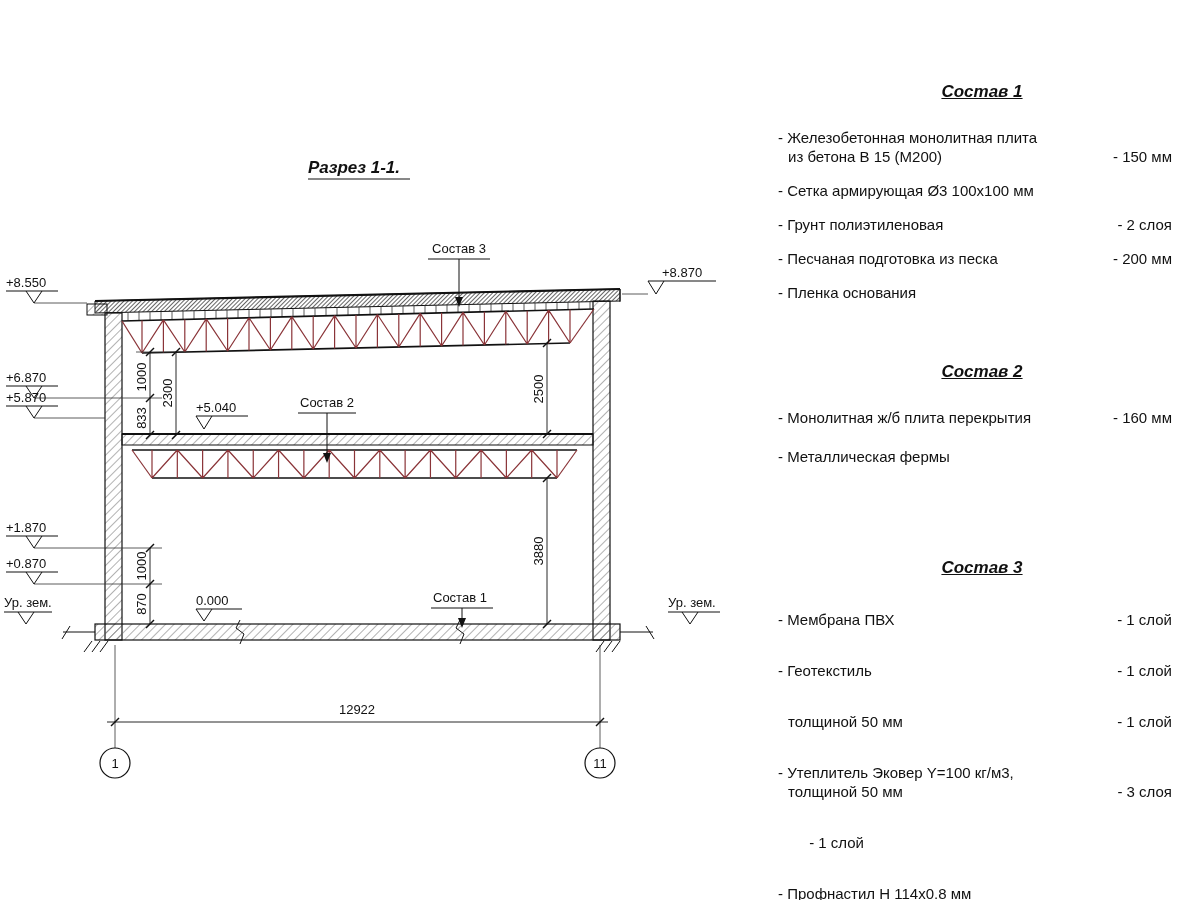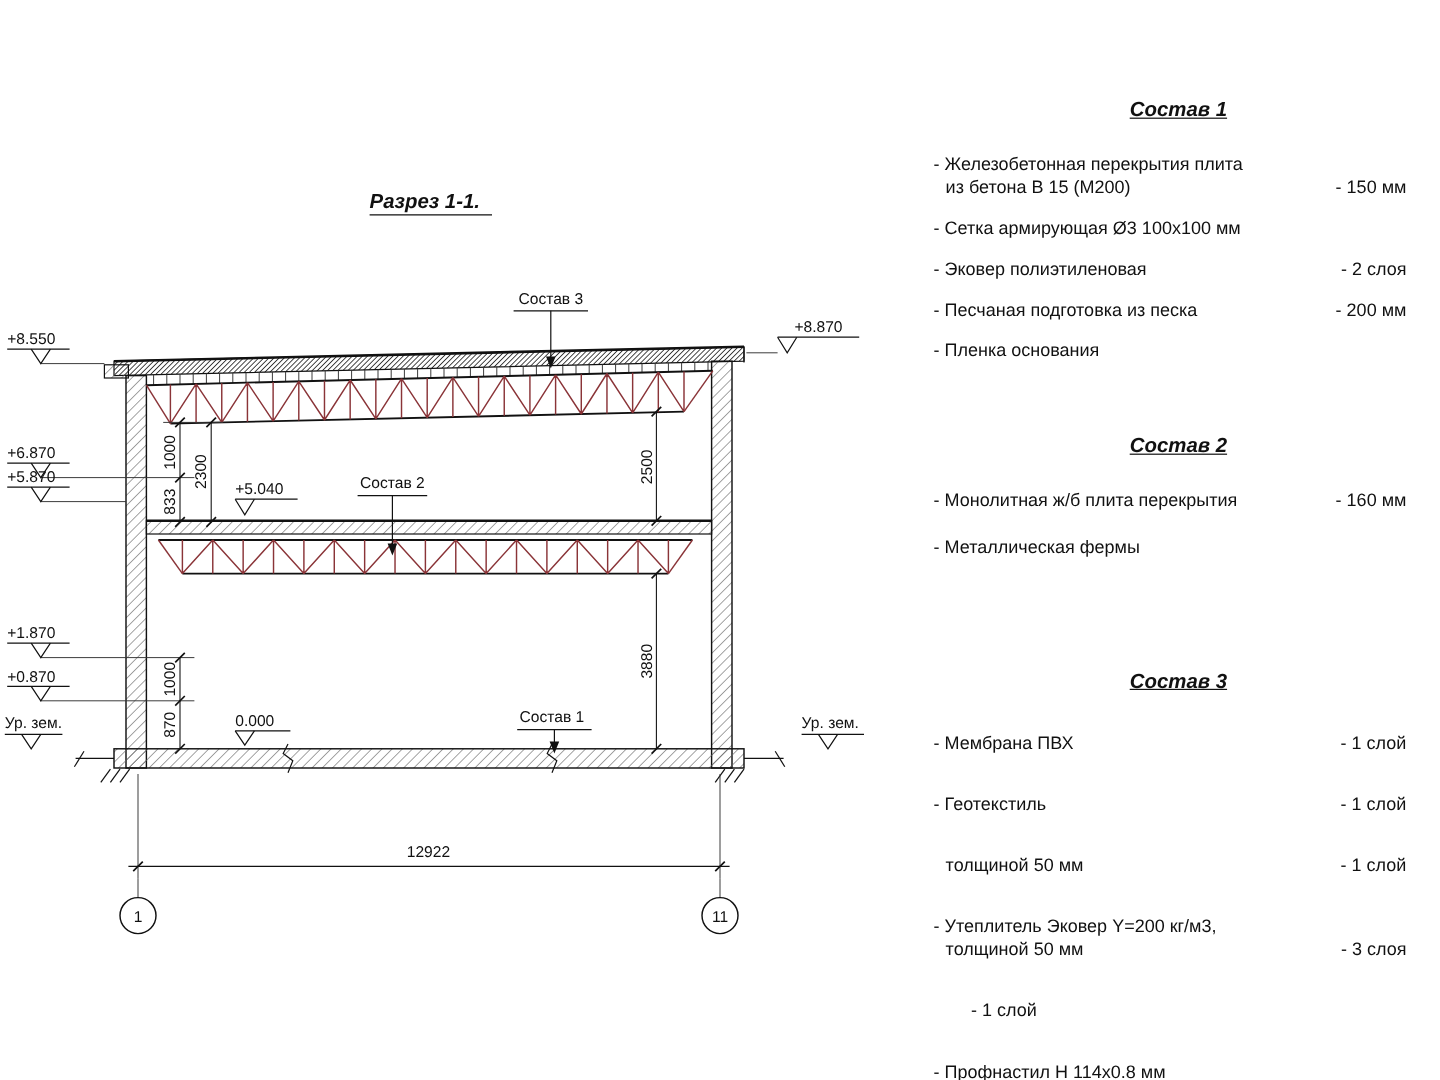--- a/index.html
+++ b/index.html
@@ -249,34 +249,34 @@
     <text class="axtxt" text-anchor="middle" x="600" y="768">11</text>
   </g>
 </svg>
 
 <div class="specs">
 
   <section class="spec-block b1" style="top:82px">
     <h2>Состав 1</h2>
     <div class="spec-item">
       <div class="spec-text">
-        <div>- Железобетонная  перекрытия плита</div>
+        <div>- Железобетонная  монолитная плита</div>
         <div class="l2">из бетона В 15 (М200)</div>
       </div>
       <div class="spec-value">- 150 мм</div>
     </div>
     <div class="spec-item">
       <div class="spec-text">
         <div>- Сетка армирующая Ø3 100х100 мм</div>
       </div>
       <div class="spec-value"></div>
     </div>
     <div class="spec-item">
       <div class="spec-text">
-        <div>- Эковер полиэтиленовая</div>
+        <div>- Грунт полиэтиленовая</div>
       </div>
       <div class="spec-value">- 2 слоя</div>
     </div>
     <div class="spec-item">
       <div class="spec-text">
         <div>- Песчаная подготовка из песка</div>
       </div>
       <div class="spec-value">- 200 мм</div>
     </div>
     <div class="spec-item">
@@ -318,21 +318,21 @@
       <div class="spec-value">- 1 слой</div>
     </div>
     <div class="spec-item">
       <div class="spec-text">
         <div class="l2">толщиной 50 мм</div>
       </div>
       <div class="spec-value">- 1 слой</div>
     </div>
     <div class="spec-item">
       <div class="spec-text">
-        <div>- Утеплитель Эковер Y=200 кг/м3,</div>
+        <div>- Утеплитель Эковер Y=100 кг/м3,</div>
         <div class="l2">толщиной 50 мм</div>
       </div>
       <div class="spec-value">- 3 слоя</div>
     </div>
     <div class="spec-item">
       <div class="spec-value">- 1 слой</div>
     </div>
     <div class="spec-item">
       <div class="spec-text">
         <div>- Профнастил Н 114х0.8 мм</div>

